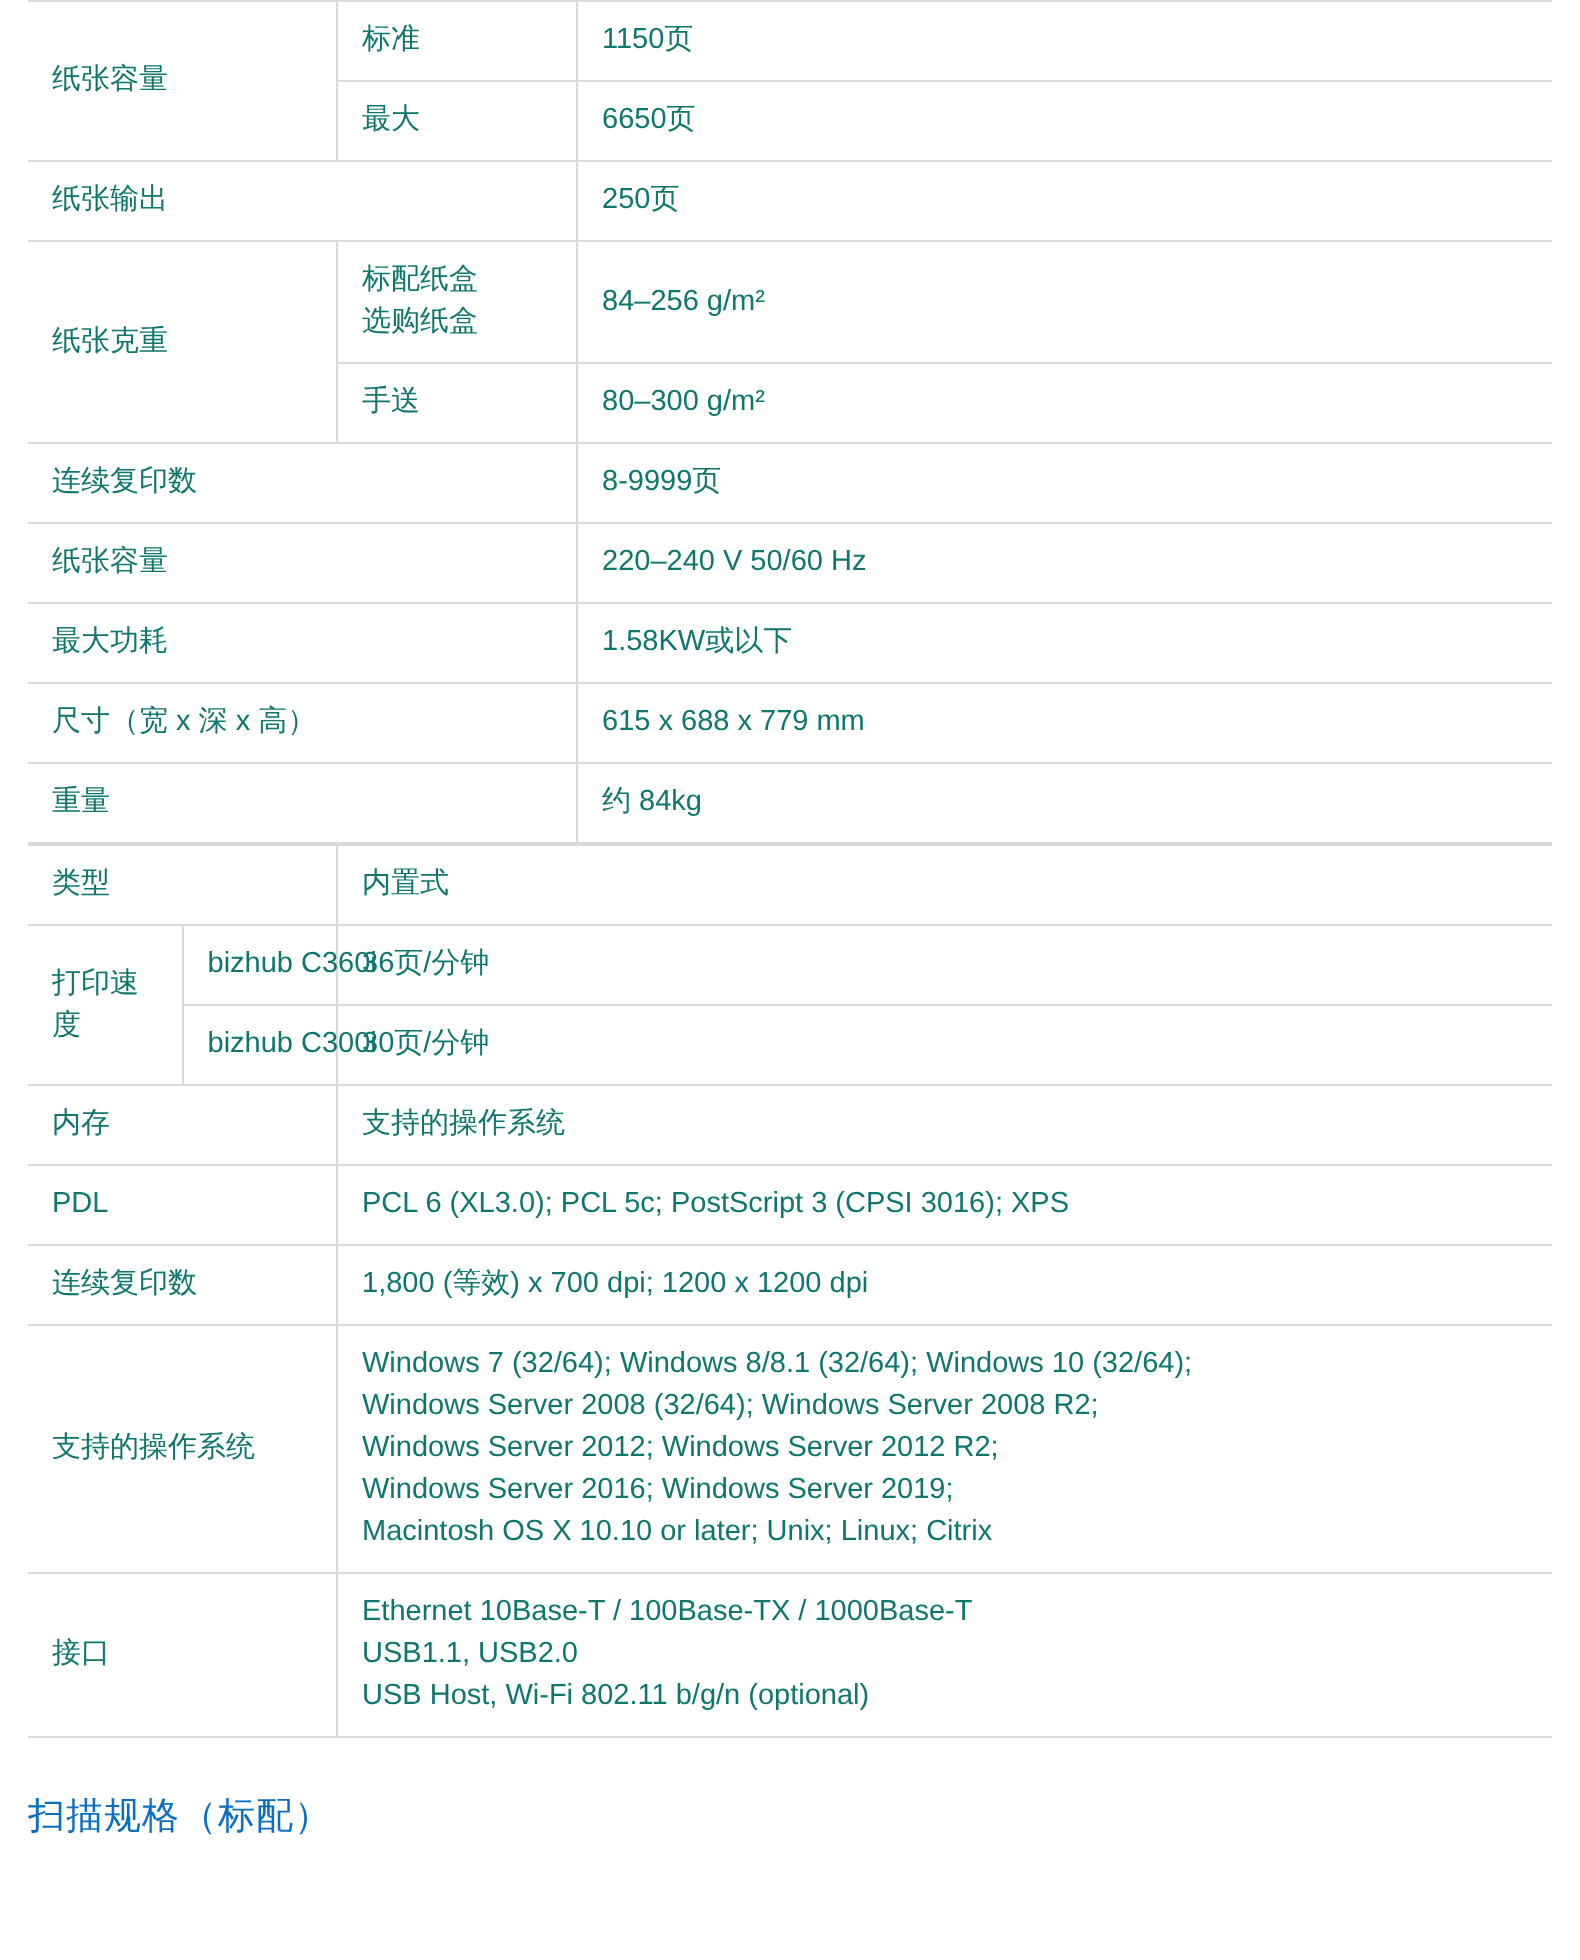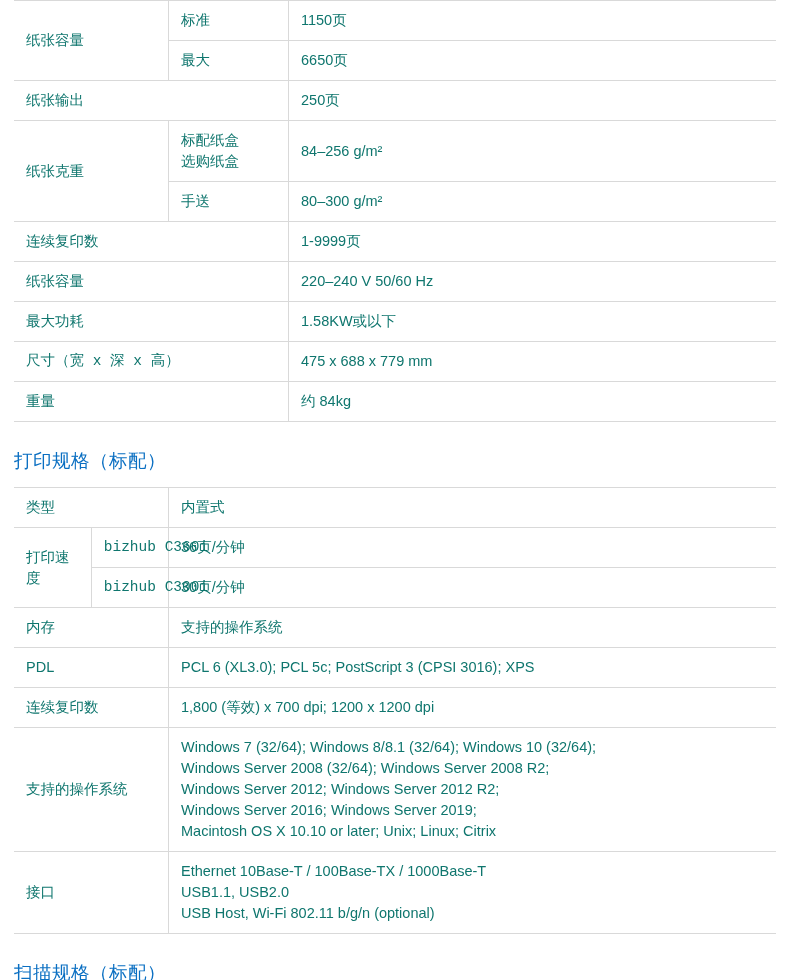--- a/index.html
+++ b/index.html
@@ -46,21 +46,21 @@
   }
   .section-title {
     color: #0a6fc2;
     font-size: 18.5px;
     margin: 26px 14px 14px 14px;
     letter-spacing: 0.5px;
   }
   .multiline {
     white-space: pre-line;
   }
-  .nowrap { white-space: nowrap; font-family: Liberation Mono, monospace; }
+  .nowrap { white-space: nowrap; }
   .cell-pad-lg { padding-top: 14px; padding-bottom: 14px; margin-top: 19px; }
 </style>
 </head>
 <body>
 
 <div class="page">
 
   <table class="spec">
     <tbody>
       <tr>
@@ -81,42 +81,41 @@
         <td class="col-b sep-v multiline">标配纸盒
 选购纸盒</td>
         <td class="col-rest sep-v">84–256 g/m²</td>
       </tr>
       <tr>
         <td class="col-b sep-v">手送</td>
         <td class="col-rest sep-v">80–300 g/m²</td>
       </tr>
       <tr>
         <td class="col-a lbl" colspan="2">连续复印数</td>
-        <td class="col-rest sep-v">1-9999页</td>
+        <td class="col-rest sep-v">8-9999页</td>
       </tr>
       <tr>
         <td class="col-a lbl" colspan="2">纸张容量</td>
         <td class="col-rest sep-v">220–240 V  50/60 Hz</td>
       </tr>
       <tr>
         <td class="col-a lbl" colspan="2">最大功耗</td>
         <td class="col-rest sep-v">1.58KW或以下</td>
       </tr>
       <tr>
         <td class="col-a lbl nowrap" colspan="2">尺寸（宽 x 深 x 高）</td>
-        <td class="col-rest sep-v">475 x 688 x 779 mm</td>
+        <td class="col-rest sep-v">615 x 688 x 779 mm</td>
       </tr>
       <tr>
         <td class="col-a lbl" colspan="2">重量</td>
         <td class="col-rest sep-v">约 84kg</td>
       </tr>
     </tbody>
   </table>
 
-  <div class="section-title">打印规格（标配）</div>
 
   <table class="spec">
     <tbody>
       <tr>
         <td class="col-a lbl" colspan="2">类型</td>
         <td class="col-rest sep-v">内置式</td>
       </tr>
       <tr>
         <td class="col-a lbl cell-pad-lg" rowspan="2">打印速度</td>
         <td class="col-b sep-v nowrap">bizhub C360i</td>

